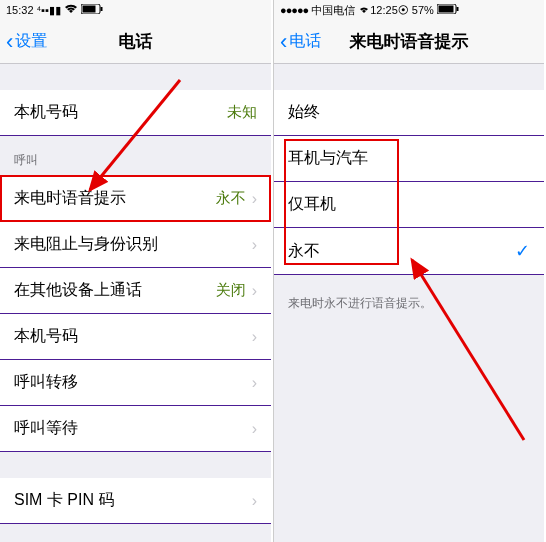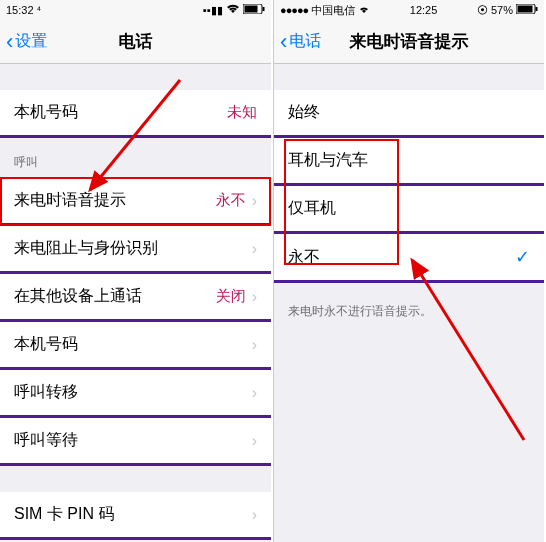--- a/index.html
+++ b/index.html
@@ -1,29 +1,29 @@
 <!DOCTYPE html>
 <html><head>
 <meta charset="utf-8">
 <style>
 * { margin: 0; padding: 0; box-sizing: border-box; font-family: -apple-system, "Helvetica Neue", Arial, sans-serif; }
 body { display: flex; gap: 2px; background: #fff; width: 546px; height: 542px; position: relative; }
 .phone { width: 271px; height: 542px; background: #efeff4; position: relative; overflow: hidden; }
 .phone.right { border-left: 1px solid #ccc; }
-.status-bar { height: 20px; display: flex; align-items: center; justify-content: space-between; padding: 0 6px; font-size: 11px; background: #f7f7f7; }
+.status-bar { height: 20px; display: flex; align-items: center; justify-content: flex-start; padding: 0 6px; font-size: 11px; background: #f7f7f7; }
 .status-left, .status-right { display: flex; align-items: center; gap: 3px; }
 .nav-bar { height: 44px; background: #f7f7f7; border-bottom: 1px solid #c8c7cc; display: flex; align-items: center; position: relative; }
 .back-btn { display: flex; align-items: center; color: #007aff; font-size: 16px; padding-left: 6px; cursor: pointer; }
 .back-chevron { font-size: 22px; margin-right: 2px; line-height: 1; }
 .nav-title { position: absolute; left: 50%; transform: translateX(-50%); font-size: 17px; font-weight: 600; }
 .section-header { padding: 16px 8px 6px 14px; font-size: 12px; color: #6d6d72; }
-.cell { background: #fff; border-bottom: 3px solid #4c1d95; padding: 12px 14px; display: flex; align-items: center; justify-content: space-between; font-size: 16px; position: relative; cursor: pointer; min-height: 44px; }
+.cell { background: #fff; border-bottom: 1px solid #4c1d95; padding: 12px 14px; display: flex; align-items: center; justify-content: space-between; font-size: 16px; position: relative; cursor: pointer; min-height: 44px; }
 .cell:first-of-type { border-top: 1px solid #e5e5e5; }
 .cell-label { color: #000; }
-.cell-value { color: #be185d; font-size: 15px; }
+.cell-value { color: #4d7c0f; font-size: 15px; }
 .chevron { color: #c7c7cc; font-size: 16px; margin-left: 6px; }
 .cell-right { display: flex; align-items: center; }
 .check { color: #007aff; font-size: 18px; }
 .footer-text { padding: 20px 14px; font-size: 12px; color: #6d6d72; }
 .gap { height: 26px; }
 .highlight-red { outline: 2px solid #e30000; outline-offset: -2px; }
 .red-box { position: absolute; border: 2px solid #e30000; pointer-events: none; }
 .arrow-svg { position: absolute; pointer-events: none; }
 .group { background: #fff; }
 .dotted { letter-spacing: -1px; }

